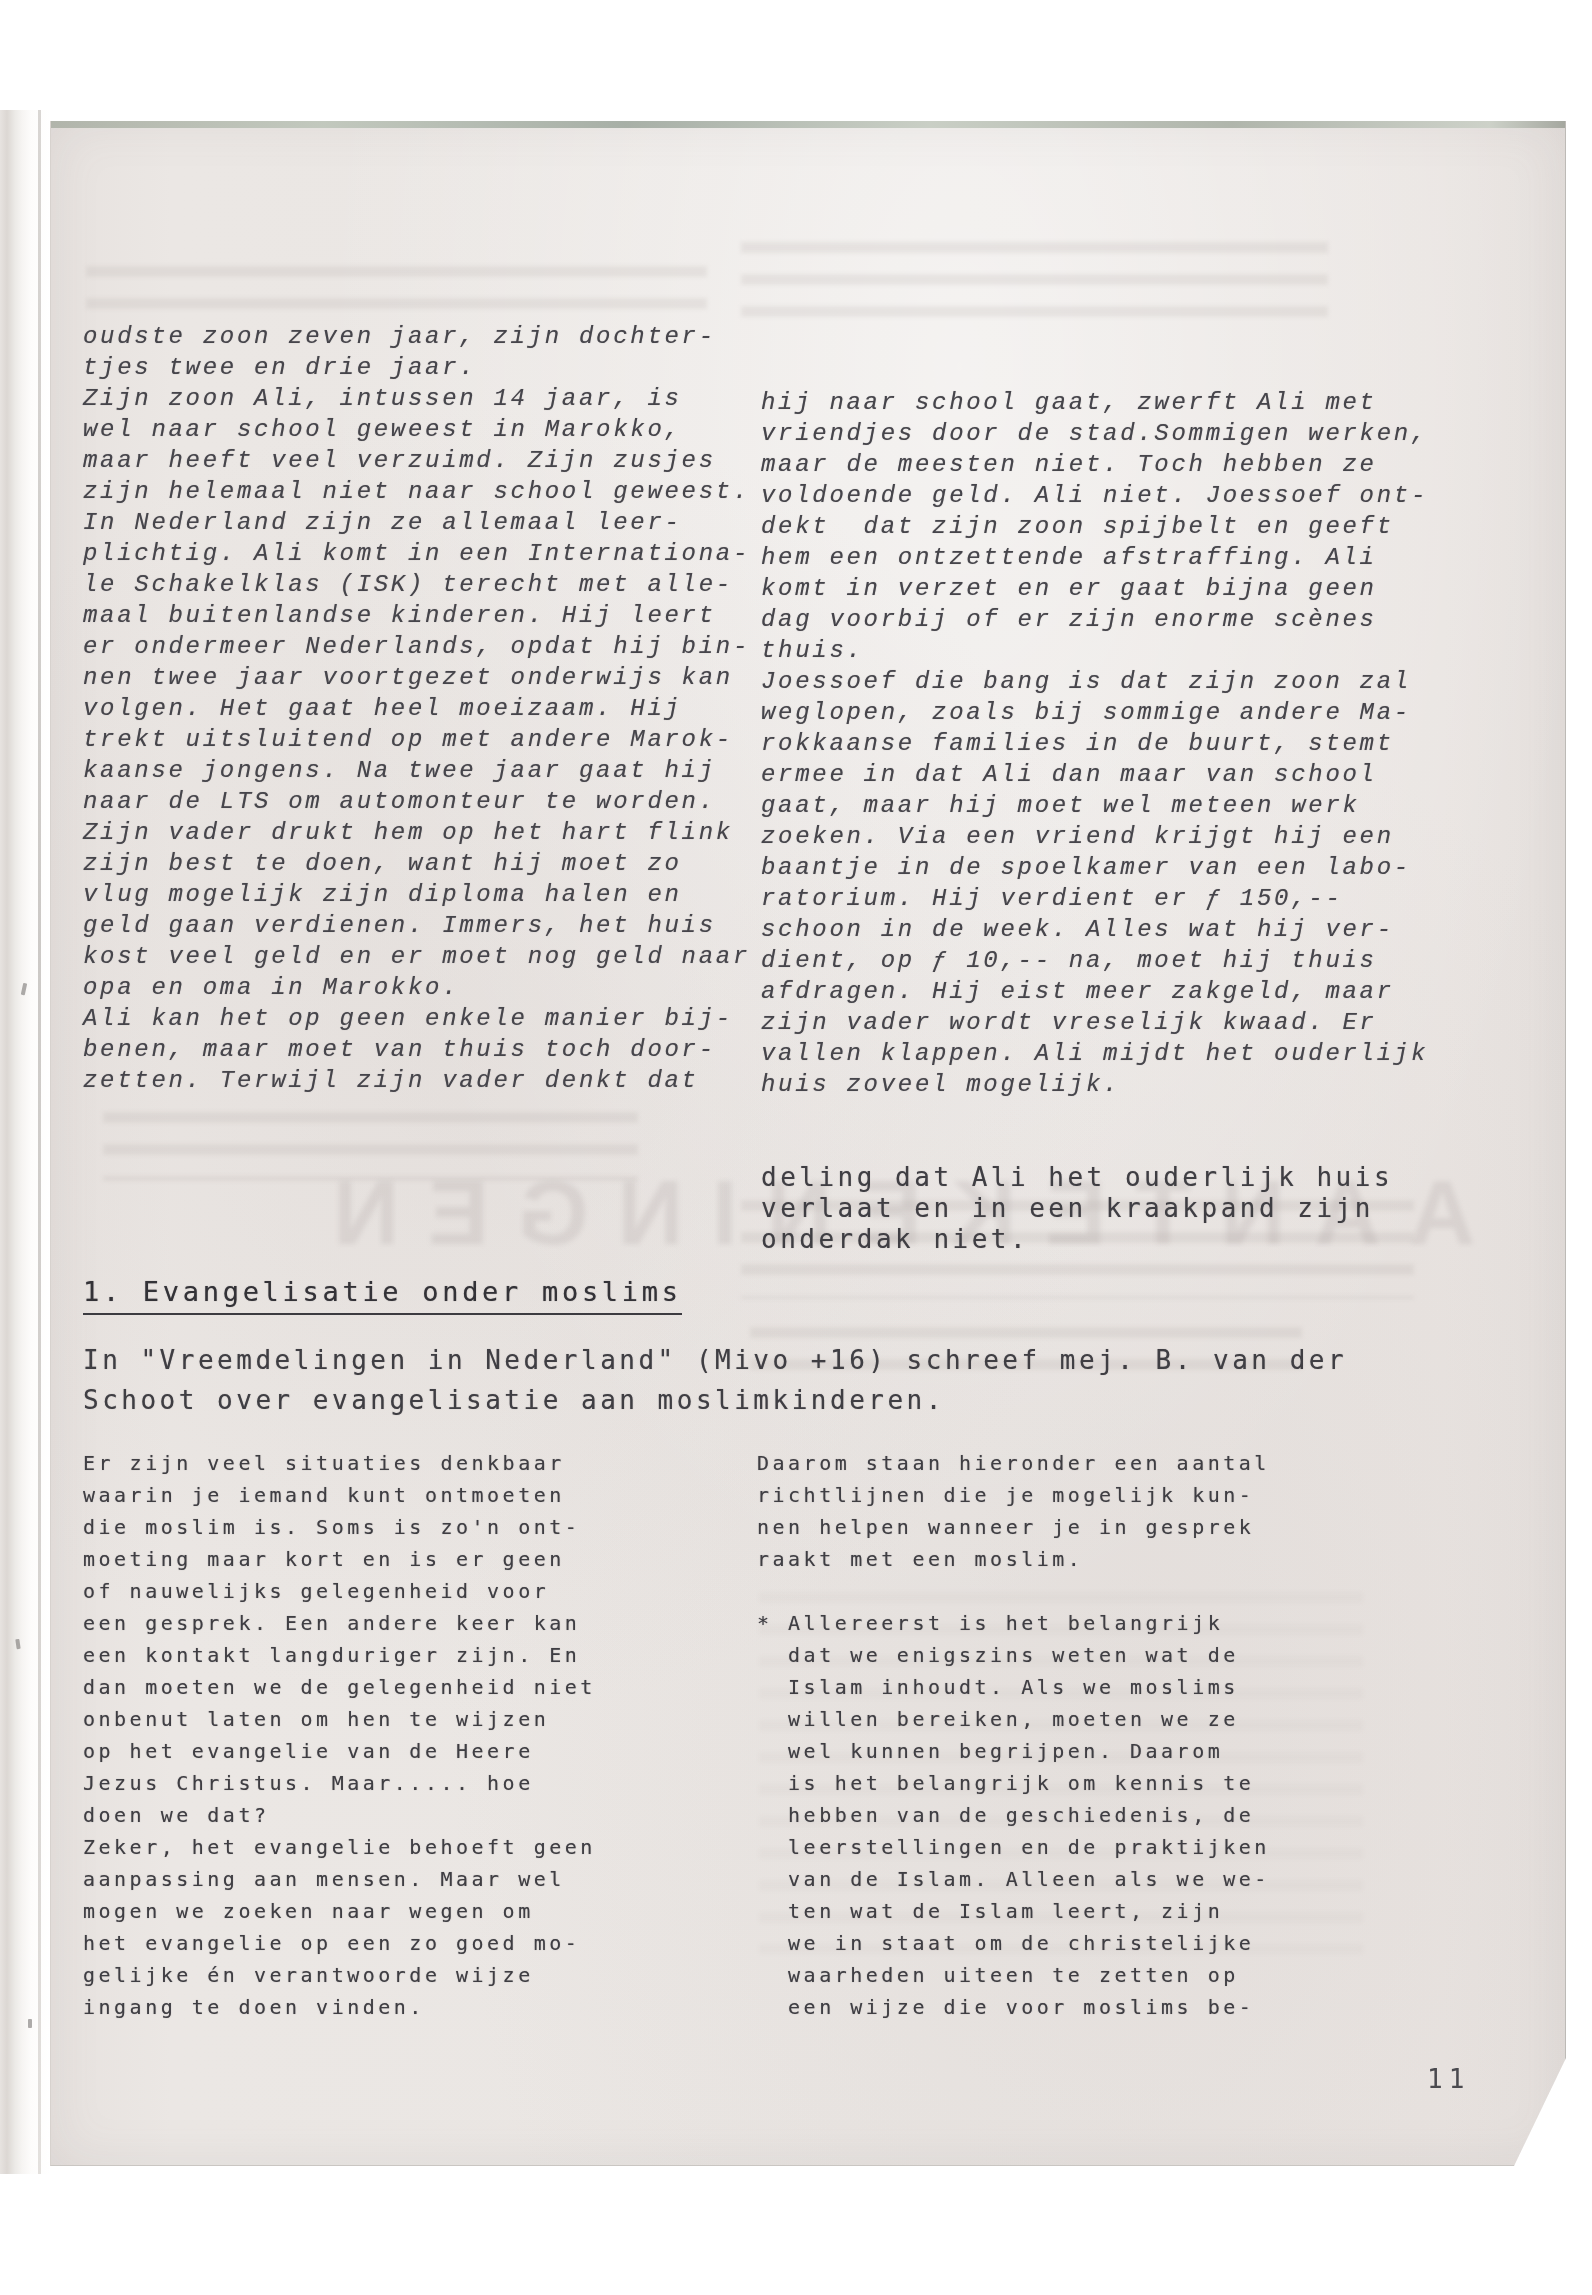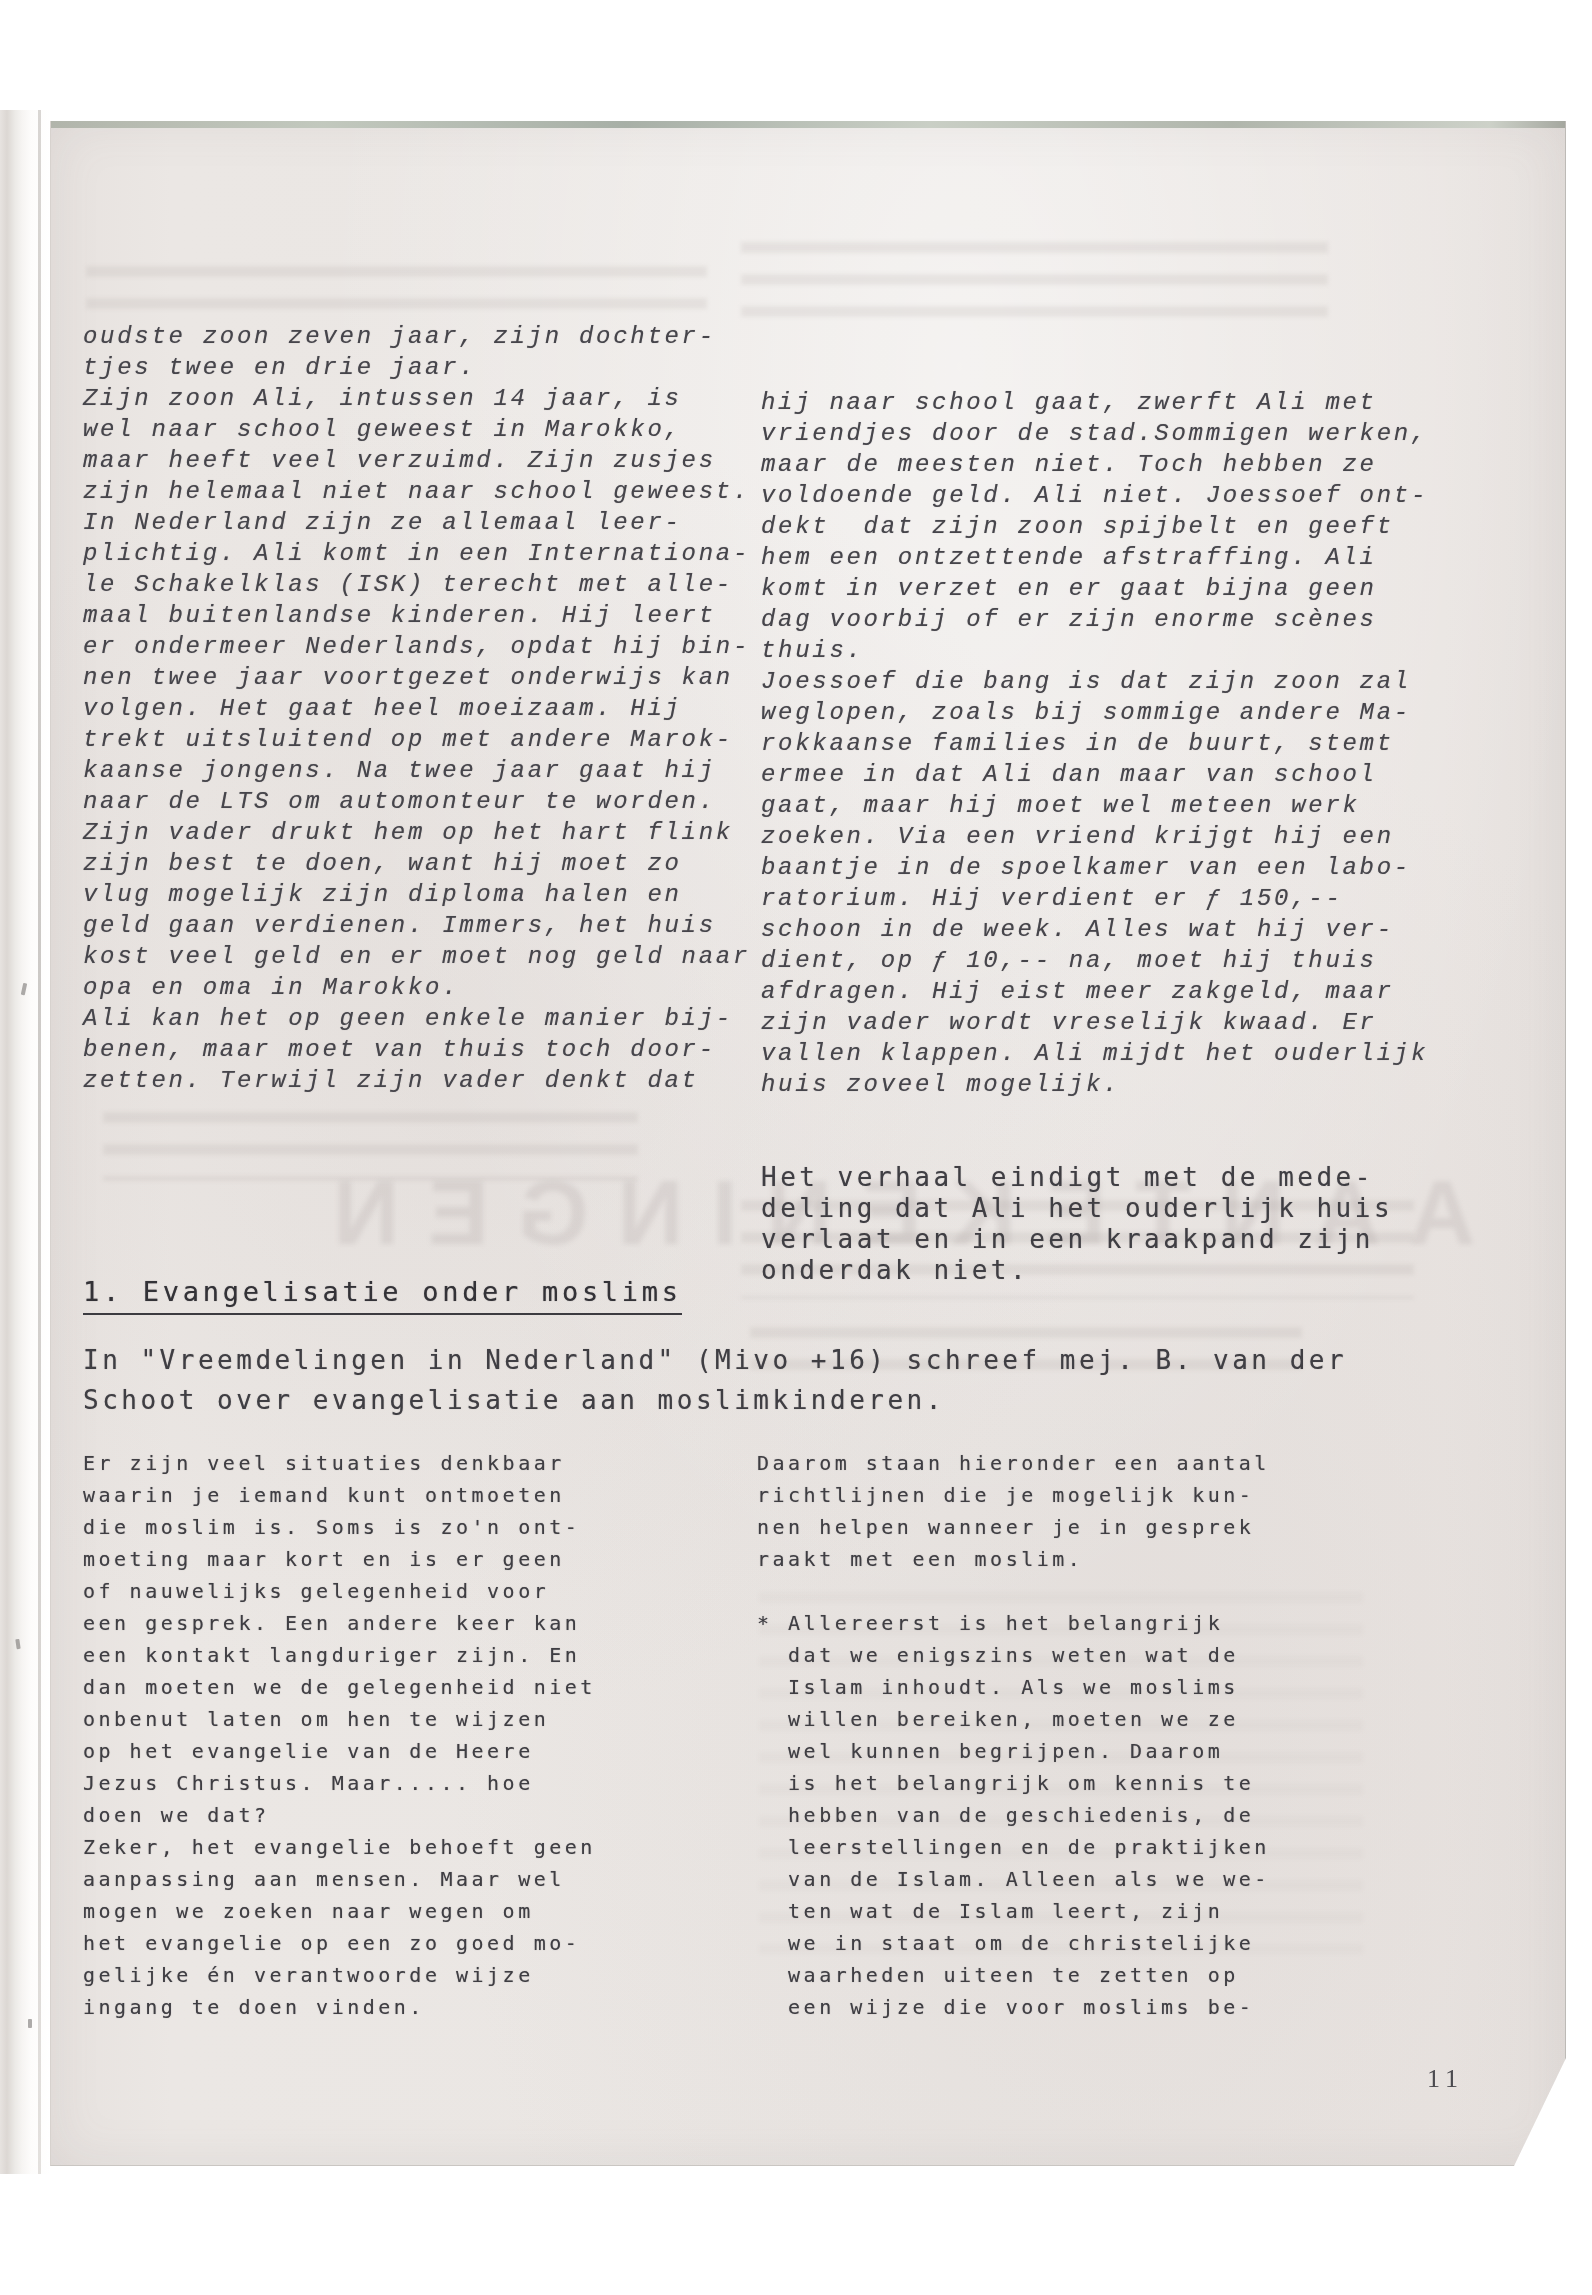--- a/index.html
+++ b/index.html
@@ -43,21 +43,21 @@
   .story{font-family:"Liberation Mono",monospace;font-style:italic;
          font-size:24px;line-height:31px;letter-spacing:2.7px;color:#46454b;
          text-shadow:0 0 0.9px rgba(70,69,75,.45);}
   .story .upright{font-family:"DejaVu Sans Mono",monospace;font-style:normal;
          font-size:26px;letter-spacing:3.5px;color:#3f3e43;}
   .guide{font-size:20px;line-height:32px;letter-spacing:3.5px;}
   .heading{position:absolute;font-size:27px;letter-spacing:3.7px;color:#333237;
          text-shadow:0 0 0.9px rgba(51,50,55,.6);}
   .heading .u{display:inline-block;border-bottom:2.6px solid #3c3b40;padding-bottom:6px;white-space:pre;}
   .intro{font-size:26px;line-height:40px;letter-spacing:3.5px;}
-  .pageno{position:absolute;font-size:26px;letter-spacing:6px;color:#4b4a4f;font-family:Liberation Serif, serif;}
+  .pageno{position:absolute;font-size:26px;letter-spacing:6px;color:#4b4a4f;}
 </style>
 </head>
 <body>
 
 <div class="canvas">
 
   <div class="spine">
     <div class="spine-line"></div>
     <div class="speck" style="left:22.4px;top:873px;width:3.5px;height:12px;transform:rotate(12deg);"></div>
     <div class="speck" style="left:15.5px;top:1529px;width:4.3px;height:10.4px;transform:rotate(-8deg);"></div>
@@ -73,21 +73,21 @@
     <div class="smudge" style="left:690px;top:121px;width:587px;height:78px;"></div>
     <div class="smudge" style="left:52px;top:991px;width:535px;height:69px;"></div>
     <div class="smudge" style="left:690px;top:1079px;width:673px;height:99px;"></div>
     <div class="smudge" style="left:699px;top:1206px;width:552px;height:45px;"></div>
     <div class="smudge" style="left:708px;top:1471px;width:604px;height:362px;opacity:.22;"></div>
 
     <div class="txt story" style="left:32px;top:200px;width:682px;"><div class="tline">oudste zoon zeven jaar, zijn dochter-</div><div class="tline">tjes twee en drie jaar.</div><div class="tline">Zijn zoon Ali, intussen 14 jaar, is</div><div class="tline">wel naar school geweest in Marokko,</div><div class="tline">maar heeft veel verzuimd. Zijn zusjes</div><div class="tline">zijn helemaal niet naar school geweest.</div><div class="tline">In Nederland zijn ze allemaal leer-</div><div class="tline">plichtig. Ali komt in een Internationa-</div><div class="tline">le Schakelklas (ISK) terecht met alle-</div><div class="tline">maal buitenlandse kinderen. Hij leert</div><div class="tline">er ondermeer Nederlands, opdat hij bin-</div><div class="tline">nen twee jaar voortgezet onderwijs kan</div><div class="tline">volgen. Het gaat heel moeizaam. Hij</div><div class="tline">trekt uitsluitend op met andere Marok-</div><div class="tline">kaanse jongens. Na twee jaar gaat hij</div><div class="tline">naar de LTS om automonteur te worden.</div><div class="tline">Zijn vader drukt hem op het hart flink</div><div class="tline">zijn best te doen, want hij moet zo</div><div class="tline">vlug mogelijk zijn diploma halen en</div><div class="tline">geld gaan verdienen. Immers, het huis</div><div class="tline">kost veel geld en er moet nog geld naar</div><div class="tline">opa en oma in Marokko.</div><div class="tline">Ali kan het op geen enkele manier bij-</div><div class="tline">benen, maar moet van thuis toch door-</div><div class="tline">zetten. Terwijl zijn vader denkt dat</div></div>
 
     <div class="txt story" style="left:710px;top:204px;width:690px;">
       <div><div class="tline">hij naar school gaat, zwerft Ali met</div><div class="tline">vriendjes door de stad.Sommigen werken,</div><div class="tline">maar de meesten niet. Toch hebben ze</div><div class="tline">voldoende geld. Ali niet. Joessoef ont-</div><div class="tline">dekt  dat zijn zoon spijbelt en geeft</div><div class="tline">hem een ontzettende afstraffing. Ali</div><div class="tline">komt in verzet en er gaat bijna geen</div><div class="tline">dag voorbij of er zijn enorme scènes</div><div class="tline">thuis.</div><div class="tline">Joessoef die bang is dat zijn zoon zal</div><div class="tline">weglopen, zoals bij sommige andere Ma-</div><div class="tline">rokkaanse families in de buurt, stemt</div><div class="tline">ermee in dat Ali dan maar van school</div><div class="tline">gaat, maar hij moet wel meteen werk</div><div class="tline">zoeken. Via een vriend krijgt hij een</div><div class="tline">baantje in de spoelkamer van een labo-</div><div class="tline">ratorium. Hij verdient er ƒ 150,--</div><div class="tline">schoon in de week. Alles wat hij ver-</div><div class="tline">dient, op ƒ 10,-- na, moet hij thuis</div><div class="tline">afdragen. Hij eist meer zakgeld, maar</div><div class="tline">zijn vader wordt vreselijk kwaad. Er</div><div class="tline">vallen klappen. Ali mijdt het ouderlijk</div><div class="tline">huis zoveel mogelijk.</div></div>
-      <div class="upright"><div class="tline">Het verhaal eindigt met de mede-</div><div class="tline">deling dat Ali het ouderlijk huis</div><div class="tline">verlaat en in een kraakpand zijn</div><div class="tline">onderdak niet.</div></div>
+      <div class="upright"><div class="tline">deling dat Ali het ouderlijk huis</div><div class="tline">verlaat en in een kraakpand zijn</div><div class="tline">onderdak niet.</div></div>
     </div>
 
     <div class="heading" style="left:32px;top:1155px;">
       <span class="u">1. Evangelisatie onder moslims</span>
     </div>
 
     <div class="txt intro" style="left:32px;top:1219px;width:1312px;"><div class="tline">In "Vreemdelingen in Nederland" (Mivo +16) schreef mej. B. van der</div><div class="tline">Schoot over evangelisatie aan moslimkinderen.</div></div>
 
     <div class="txt guide" style="left:32px;top:1326px;width:673px;"><div class="tline">Er zijn veel situaties denkbaar</div><div class="tline">waarin je iemand kunt ontmoeten</div><div class="tline">die moslim is. Soms is zo'n ont-</div><div class="tline">moeting maar kort en is er geen</div><div class="tline">of nauwelijks gelegenheid voor</div><div class="tline">een gesprek. Een andere keer kan</div><div class="tline">een kontakt langduriger zijn. En</div><div class="tline">dan moeten we de gelegenheid niet</div><div class="tline">onbenut laten om hen te wijzen</div><div class="tline">op het evangelie van de Heere</div><div class="tline">Jezus Christus. Maar..... hoe</div><div class="tline">doen we dat?</div><div class="tline">Zeker, het evangelie behoeft geen</div><div class="tline">aanpassing aan mensen. Maar wel</div><div class="tline">mogen we zoeken naar wegen om</div><div class="tline">het evangelie op een zo goed mo-</div><div class="tline">gelijke én verantwoorde wijze</div><div class="tline">ingang te doen vinden.</div></div>
 

